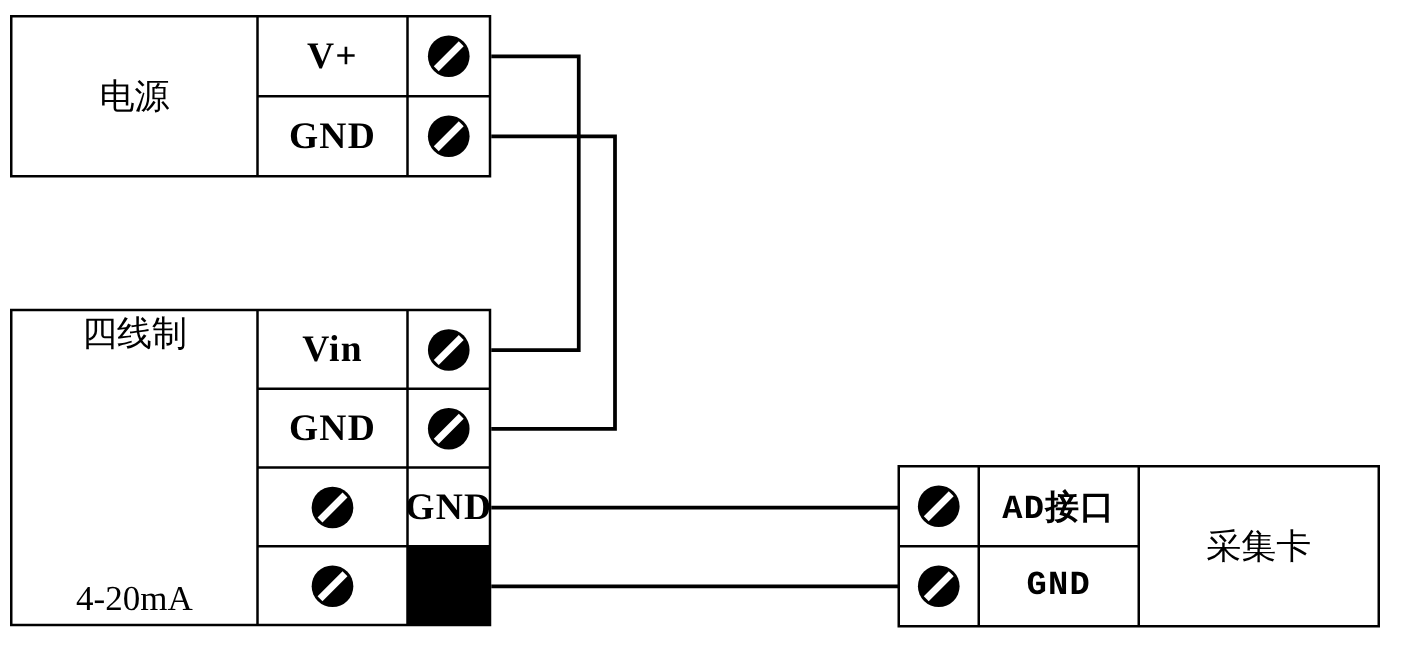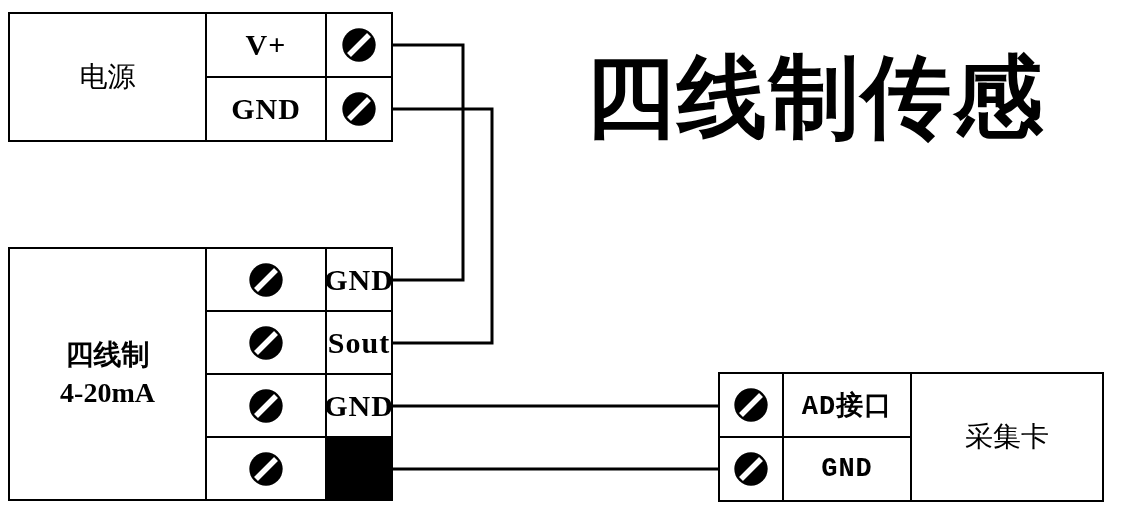--- a/index.html
+++ b/index.html
@@ -35,21 +35,21 @@
   .big-label {
     background: #ffffff;
     display: flex;
     flex-direction: column;
     align-items: center;
     justify-content: center;
     font-size: 28px;
     text-align: center;
   }
   .power  .big-label { grid-column: 1; grid-row: 1 / 3; }
-  .sensor .big-label { grid-column: 1; grid-row: 1 / 5; font-weight: 700; line-height: 1.35; }
+  .sensor .big-label { grid-column: 1; grid-row: 1 / 5; font-weight: 400; line-height: 1.35; justify-content: space-between; }
   .card   .big-label { grid-column: 3; grid-row: 1 / 3; font-family: Liberation Mono, monospace; }
 
   .term-label { font-size: 30px; font-weight: 700; letter-spacing: 1px; }
   .card .term-label { font-size: 27px; font-family: Liberation Mono, monospace; }
 
   .screw-cell svg { display: block; }
 
   .title {
     position: absolute;
     left: 548px;
@@ -100,36 +100,36 @@
         </svg>
     </div>
   </div>
 
   <div class="assembly sensor">
     <div class="cell big-label">
       <span>四线制</span>
       <span>4-20mA</span>
     </div>
 
+    <div class="cell term-label">Vin</div>
     <div class="cell screw-cell">
       <svg viewBox="0 0 36 36" width="40" height="40">
           <circle cx="18" cy="18" r="15" fill="#000"></circle>
           <line x1="9" y1="27" x2="27" y2="9" stroke="#fff" stroke-width="5"></line>
         </svg>
     </div>
 
     <div class="cell term-label">GND</div>
     <div class="cell screw-cell">
       <svg viewBox="0 0 36 36" width="40" height="40">
           <circle cx="18" cy="18" r="15" fill="#000"></circle>
           <line x1="9" y1="27" x2="27" y2="9" stroke="#fff" stroke-width="5"></line>
         </svg>
     </div>
 
-    <div class="cell term-label">Sout</div>
     <div class="cell screw-cell">
       <svg viewBox="0 0 36 36" width="40" height="40">
           <circle cx="18" cy="18" r="15" fill="#000"></circle>
           <line x1="9" y1="27" x2="27" y2="9" stroke="#fff" stroke-width="5"></line>
         </svg>
     </div>
 
     <div class="cell term-label">GND</div>
     <div class="cell screw-cell">
       <svg viewBox="0 0 36 36" width="40" height="40">
@@ -153,16 +153,15 @@
     <div class="cell screw-cell">
       <svg viewBox="0 0 36 36" width="40" height="40">
           <circle cx="18" cy="18" r="15" fill="#000"></circle>
           <line x1="9" y1="27" x2="27" y2="9" stroke="#fff" stroke-width="5"></line>
         </svg>
     </div>
     <div class="cell term-label">GND</div>
   </div>
 
   <div class="title">
-    <div>四线制传感</div>
   </div>
 
 </div>
 
 </body></html>

